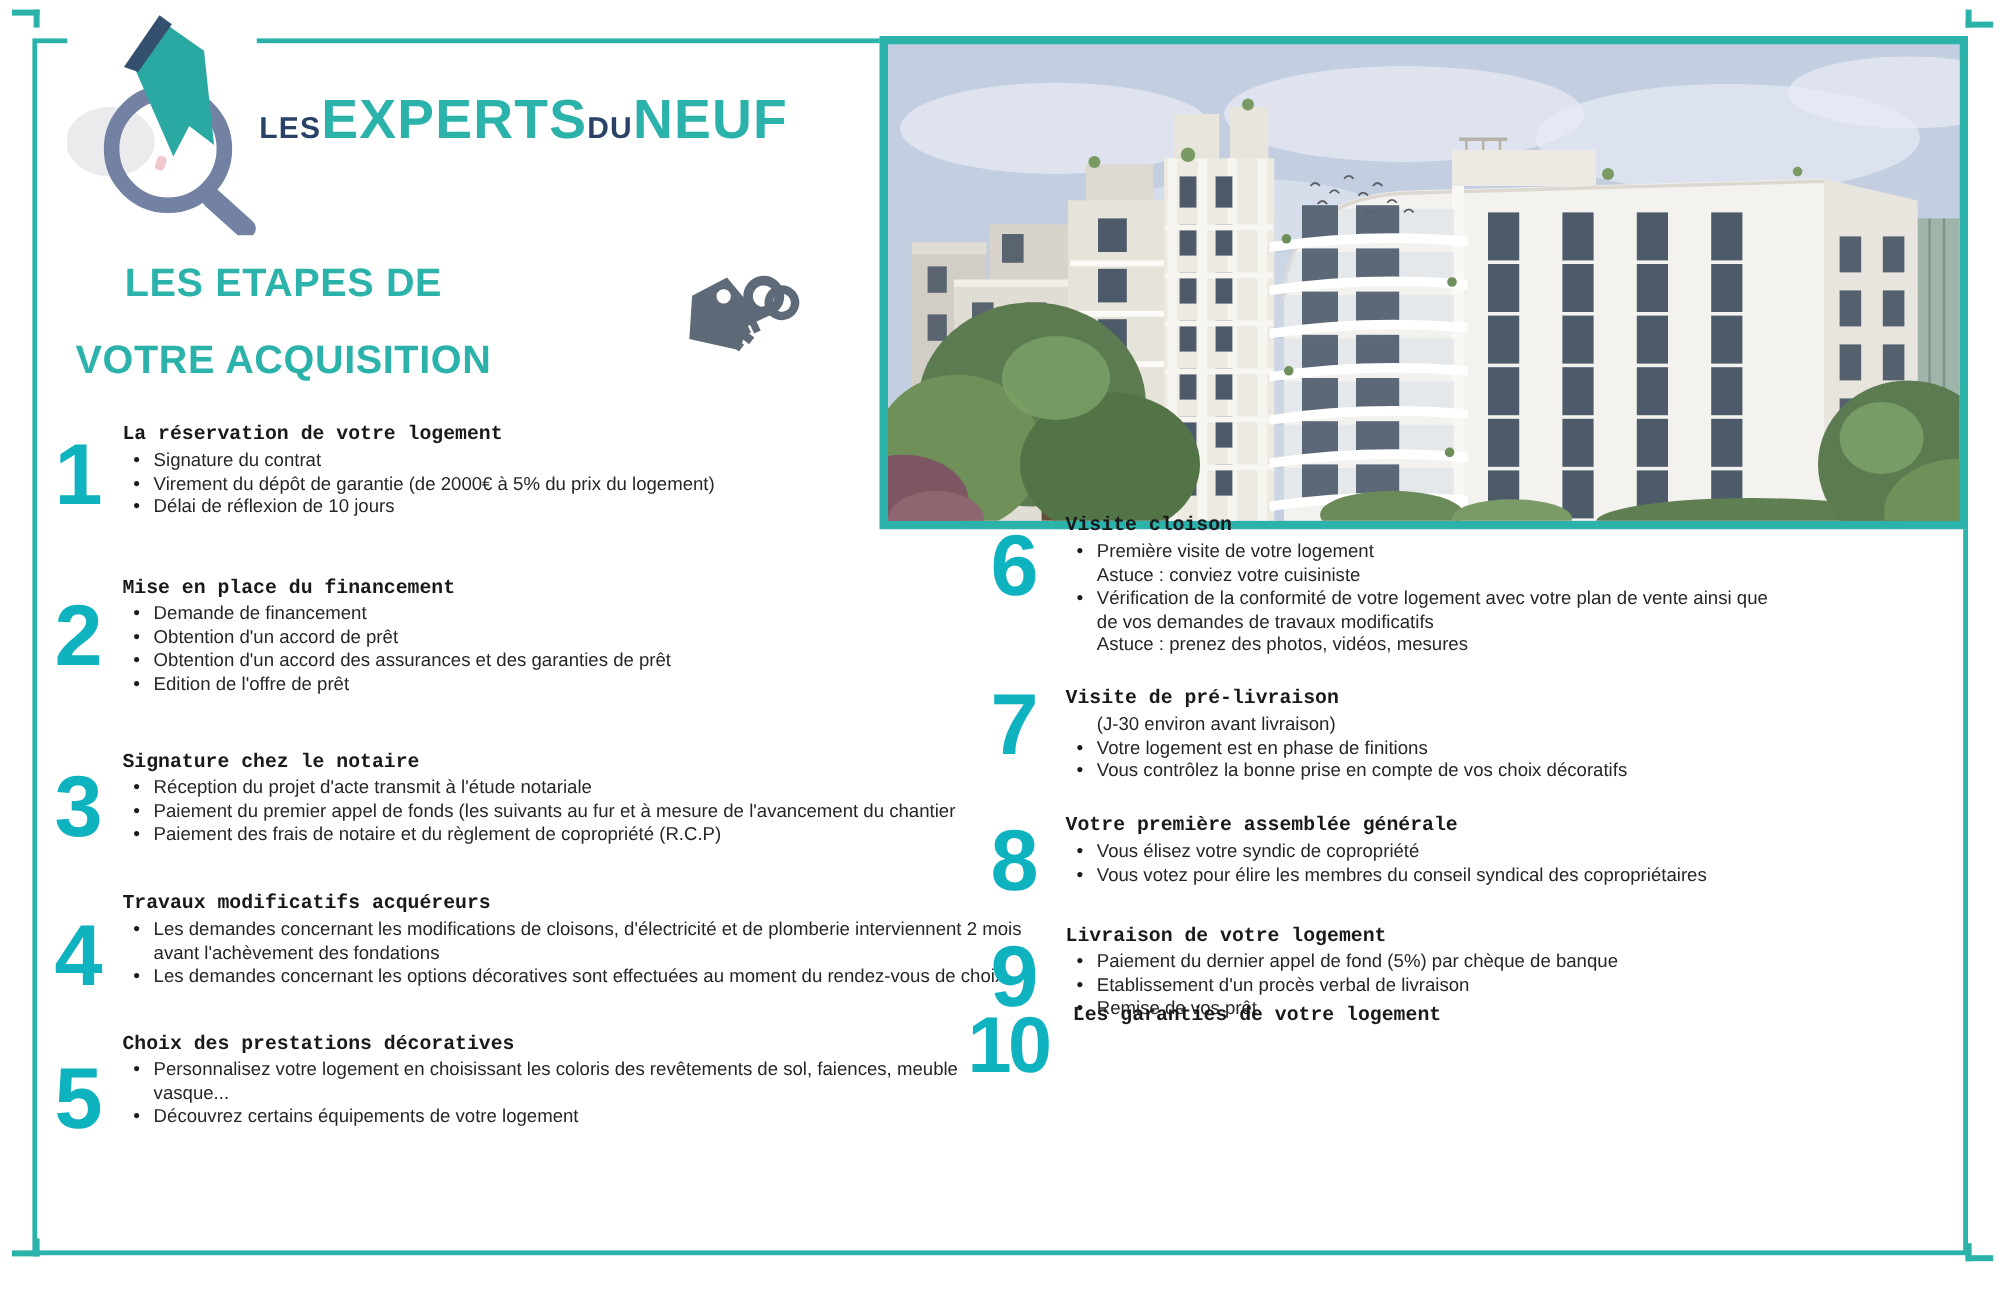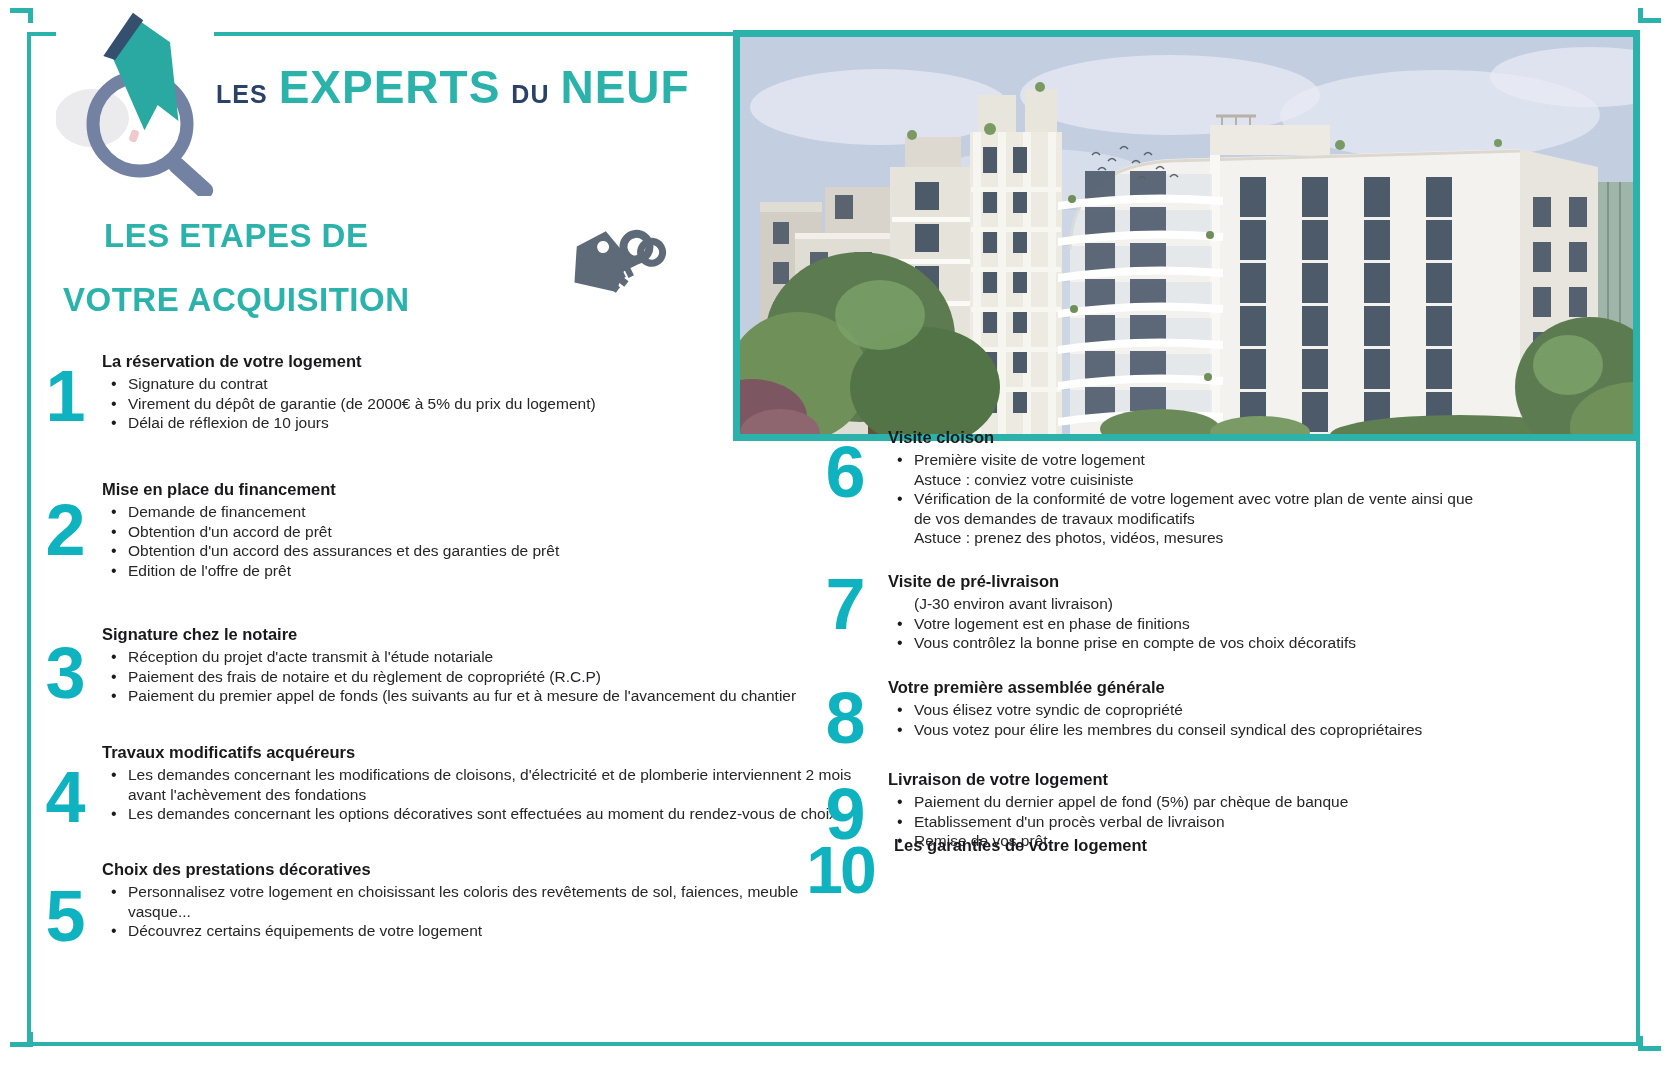--- a/index.html
+++ b/index.html
@@ -14,42 +14,42 @@
   .corner.tl{ left:10px;  top:8px;    border-top:5px solid var(--accent);    border-right:5px solid var(--accent); }
   .corner.tr{ left:1638px;top:8px;    border-left:5px solid var(--accent);   border-bottom:5px solid var(--accent); }
   .corner.bl{ left:10px;  top:1032px; border-bottom:5px solid var(--accent); border-right:5px solid var(--accent); }
   .corner.br{ left:1638px;top:1036px; border-bottom:5px solid var(--accent); border-left:5px solid var(--accent); }
 
   .frame{ position:absolute; left:27px; top:32px; width:1613px; height:1014px;
           border:4px solid var(--accent); z-index:1; }
 
   .logo-art{ position:absolute; left:56px; top:0; width:158px; height:196px;
              background:#fff; z-index:3; }
-  .logo-text{ position:absolute; left:216px; top:60px; z-index:3;
-              display:flex; align-items:baseline; gap:11px; white-space:nowrap; }
+  .logo-text{ position:absolute; left:216px; top:72px; z-index:3;
+              display:flex; align-items:baseline; white-space:nowrap; }
   .logo-small{ font-size:25px; font-weight:700; color:var(--navy); letter-spacing:1px; }
   .logo-big{ font-size:46px; font-weight:700; color:var(--accent); letter-spacing:1px; }
 
   .title{ position:absolute; left:63px; top:204px; z-index:3;
           font-size:33px; line-height:64px; font-weight:700; color:var(--accent);
           letter-spacing:0.5px;text-align:center; }
 
   .keys-icon{ position:absolute; left:556px; top:220px; z-index:3; }
 
   .photo{ position:absolute; left:733px; top:30px; width:907px; height:411px;
           border:7px solid var(--accent); z-index:2; background:#c3cee1; }
   .photo svg{ display:block; }
 
   .step{ position:absolute; display:flex; z-index:3; }
   .num{ flex:0 0 58px; font-size:72px; font-weight:700; line-height:72px;
         color:var(--number); text-align:center; letter-spacing:-1px; }
   .step.wide .num{ flex:0 0 80px; font-size:66px; letter-spacing:-3px; }
   .content{ margin-left:8px; }
   .col-right .content{ margin-left:14px; }
-  .heading{ font-size:16.5px; font-weight:700; color:#19191b; margin-bottom:3px; }
+  .heading{ font-size:16.5px; font-weight:700; color:#19191b; margin-bottom:3px;font-family:Liberation Mono, monospace; }
   ul.items{ list-style:none; margin:0; padding:0; font-size:15.5px; line-height:19.6px; color:var(--text); }
   ul.items li{ position:relative; padding-left:26px; }
   ul.items li::before{ content:"•"; position:absolute; left:9px; top:0; font-size:16px; color:#1a1a1a; }
   ul.items li.plain::before{ content:none; }
   .col-left .content{ width:762px; }
   .col-right .content{ width:606px; }
 </style>
 </head>
 <body>
 
@@ -329,22 +329,22 @@
     </ul>
   </div>
 </div>
 
 <div class="step col-left" style="left:36px; top:625px;">
   <div class="num" style="margin-top:12px">3</div>
   <div class="content">
     <div class="heading">Signature chez le notaire</div>
     <ul class="items">
       <li>Réception du projet d'acte transmit à l'étude notariale</li>
+      <li>Paiement du premier appel de fonds (les suivants au fur et à mesure de l'avancement du chantier</li>
       <li>Paiement des frais de notaire et du règlement de copropriété (R.C.P)</li>
-      <li>Paiement du premier appel de fonds (les suivants au fur et à mesure de l'avancement du chantier</li>
     </ul>
   </div>
 </div>
 
 <div class="step col-left" style="left:36px; top:743px;">
   <div class="num" style="margin-top:18px">4</div>
   <div class="content">
     <div class="heading">Travaux modificatifs acquéreurs</div>
     <ul class="items">
       <li>Les demandes concernant les modifications de cloisons, d'électricité et de plomberie interviennent 2 mois avant l'achèvement des fondations</li>

